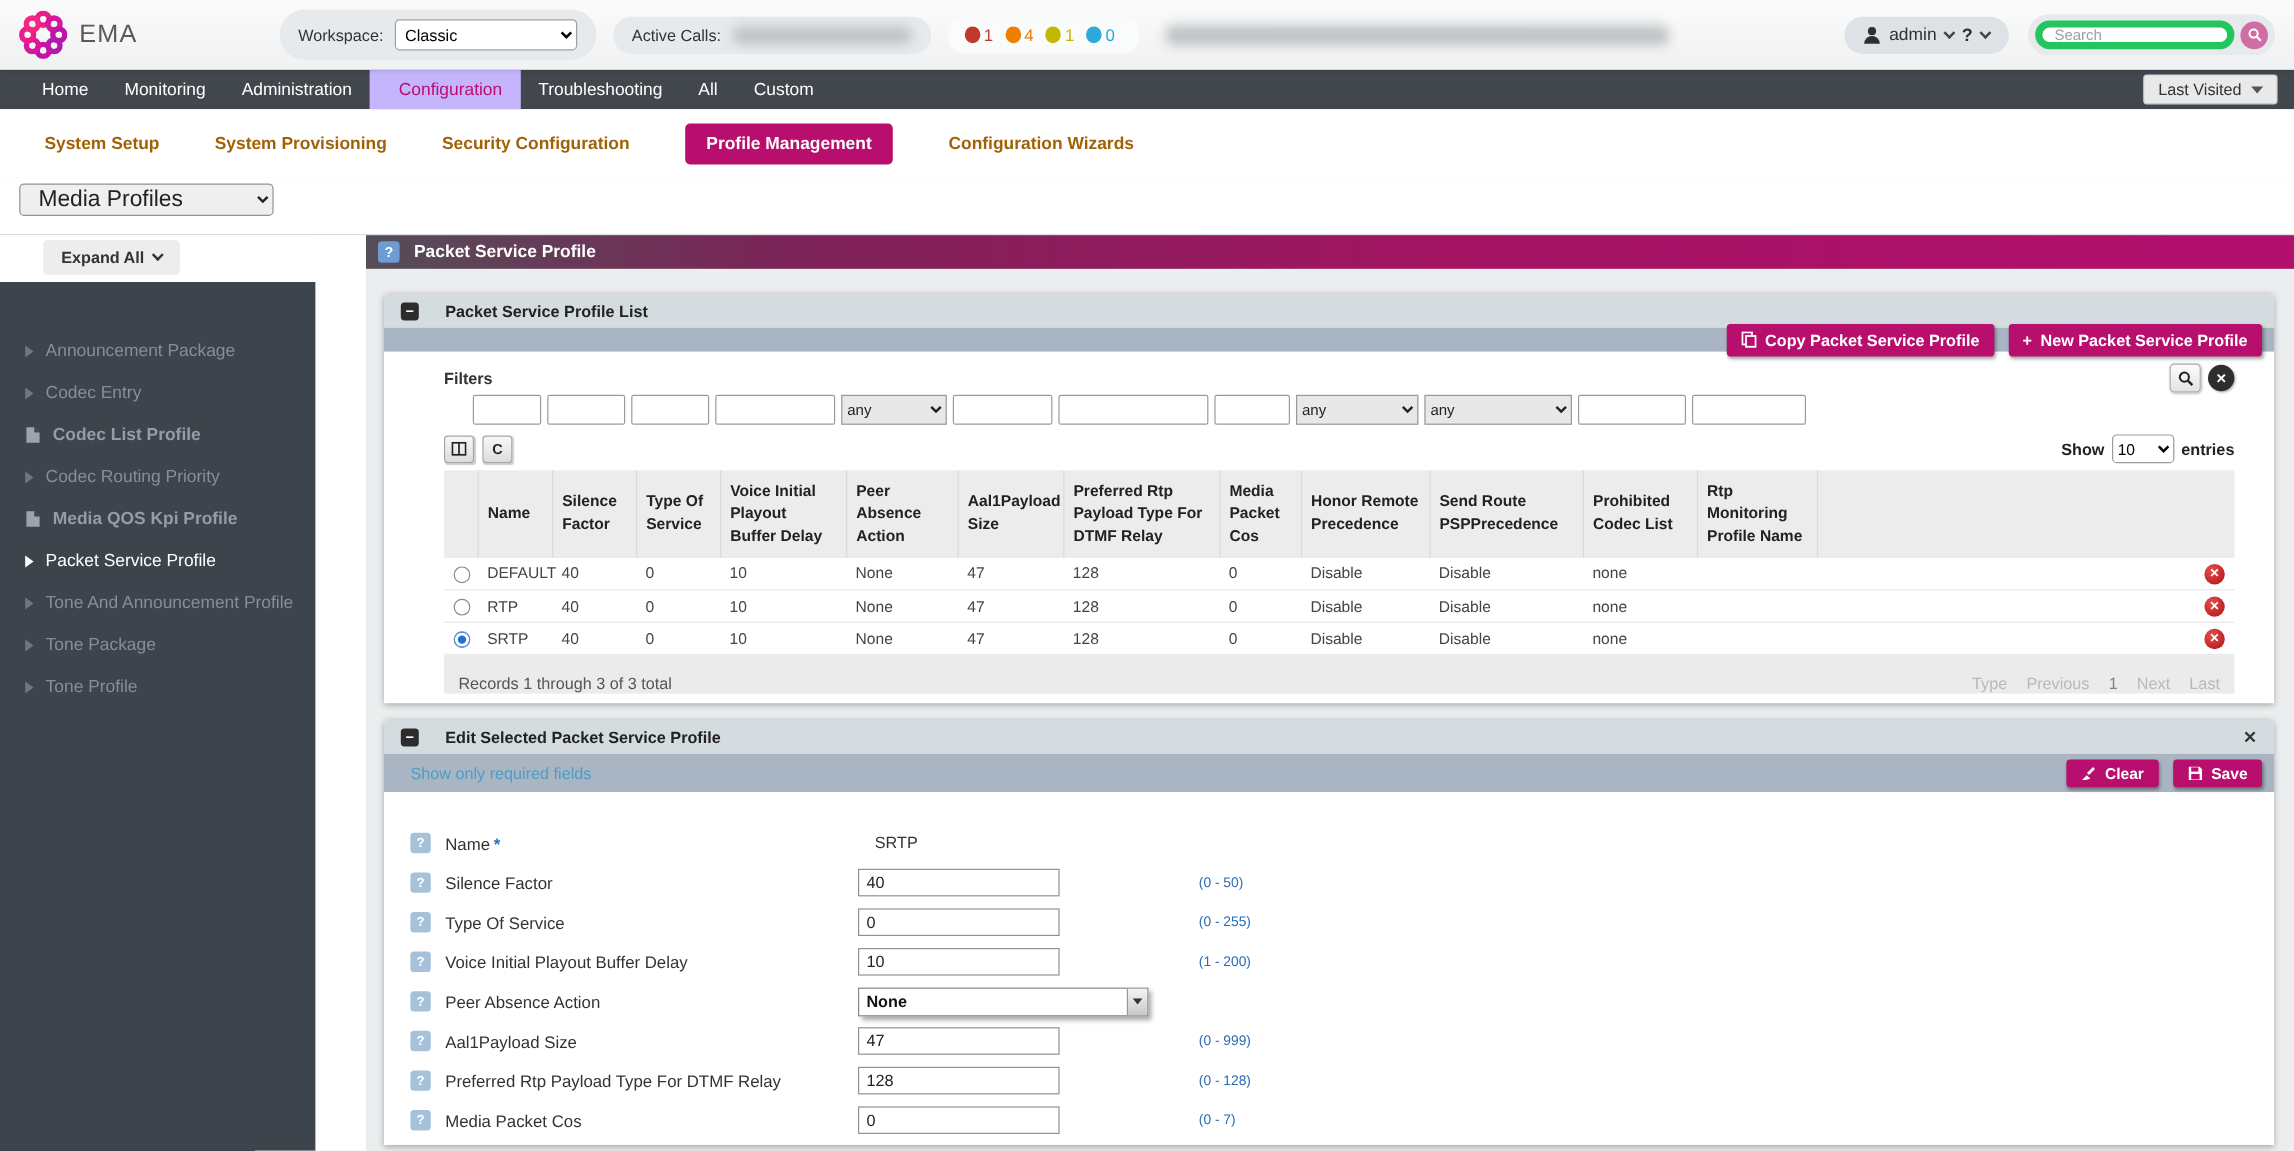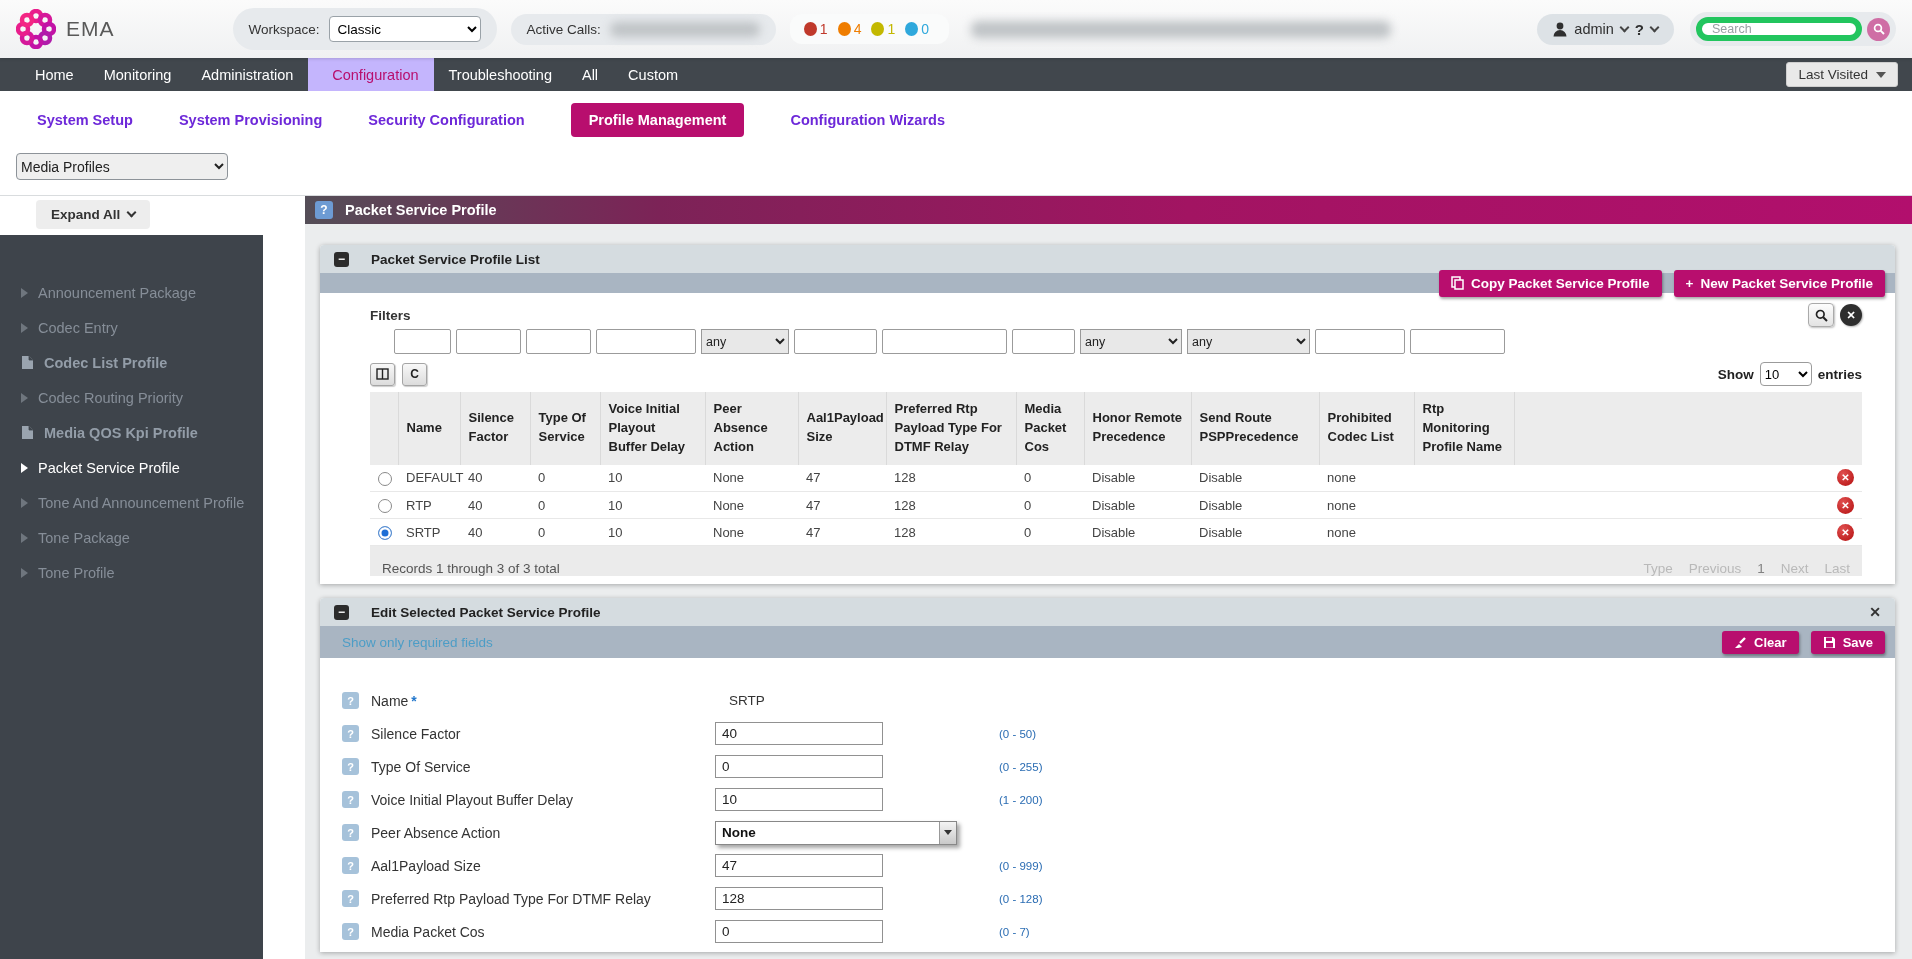--- a/index.html
+++ b/index.html
@@ -45,28 +45,28 @@
   .nav-item { color:#fff; font-size:14.5px; padding:0 15px; display:flex; align-items:center; cursor:pointer; }
   .nav-item.active { background:#c4b5fd; color:#b80e6e;padding-left:24px; }
   .lastvisited { margin-left:auto; margin-right:14px; align-self:center; background:#e9e9e9;
     border:1px solid #cfcfcf; border-radius:3px; padding:4px 11px; font-size:13.5px; color:#333;
     display:flex; align-items:center; gap:8px; cursor:pointer; }
   .lastvisited .tri { width:0; height:0; border-left:5px solid transparent; border-right:5px solid transparent;
     border-top:6px solid #555; }
 
   
   .subnav { height:57px; background:#fff; display:flex; align-items:center; padding-left:37px; }
-  .subnav-item { font-size:14.5px; font-weight:bold; color:#6d28d9; margin-right:46px;
+  .subnav-item { font-size:14.5px; font-weight:bold; color:#a16207; margin-right:46px;
     padding:9px 0; cursor:pointer; }
   .subnav-item.active { background:#b80e6e; color:#fff; border-radius:4px; padding:9px 18px; }
 
   
   .catrow { height:48px; background:#fff; padding:5px 0 0 16px; border-bottom:1px solid #d9dcde; }
   .cat-select { width:212px; height:27px; background:#efefef; border:1px solid #8d9399;
-    border-radius:4px; font-size:14px; color:#222; padding-left:0; }
+    border-radius:4px; font-size:19px; color:#222; padding-left:11px; }
 
   
   .content { display:flex; height:763px; background:#ebedee; }
   .side { width:263px; display:flex; flex-direction:column; background:#fff; flex:none; }
   .expand-strip { height:39px; background:#fff; padding:4px 0 0 36px; }
   .expand-btn { background:#ededed; border:none; border-radius:4px; padding:7px 15px;
     font-size:13.5px; font-weight:bold; color:#333; display:flex; align-items:center; gap:8px;
     cursor:pointer; font-family:inherit; }
   .expand-btn .chev { border-color:#333; }
   .tree { flex:1; background:#3e444b; padding-top:40px; }
@@ -142,22 +142,22 @@
   table.grid th:first-child { border-left:none; }
   table.grid td { font-size:13px; color:#444; padding:0 8px; height:27px;
     border-bottom:1px solid #e8e8e8; background:#fff; }
   .radio { width:14px; height:14px; border:1px solid #8a8a8a; border-radius:50%;
     background:#fff; display:inline-block; vertical-align:middle; cursor:pointer; }
   .radio.checked { border:1px solid #5b8fd0; background:#1f6fd6; box-shadow:inset 0 0 0 2.5px #fff; }
   .del { width:17px; height:17px; border-radius:50%; color:#fff; font-size:10px; font-weight:bold;
     display:inline-flex; align-items:center; justify-content:center; cursor:pointer;
     background:radial-gradient(circle at 35% 30%, #e05050, #b40f0f); }
   td.delcell { text-align:right; padding-right:6px; }
-  .records-bar { background:#ebebeb; height:30px; display:flex; align-items:flex-end;
-    padding:0 12px; font-size:13.5px; color:#555;gap:31px; }
+  .records-bar { background:#ebebeb; height:30px; display:flex; align-items:flex-start;
+    padding:16px 12px; font-size:13.5px; color:#555;gap:31px; }
   .pager { margin-left:auto; display:flex; gap:16px; font-size:13.5px; color:#b9b9b9; }
   .pager .pg { cursor:pointer; }
   .pager .pg.current { color:#828282; }
 
   
   .form { padding:26px 0 4px 22px; background:#fff; }
   .form-row { display:flex; align-items:center; height:33px; }
   .q-f { width:17px; height:17px; background:#a6c2da; border-radius:3px; color:#fff;
     font-size:11px; font-weight:bold; display:flex; align-items:center; justify-content:center;
     flex:none; cursor:pointer; }

